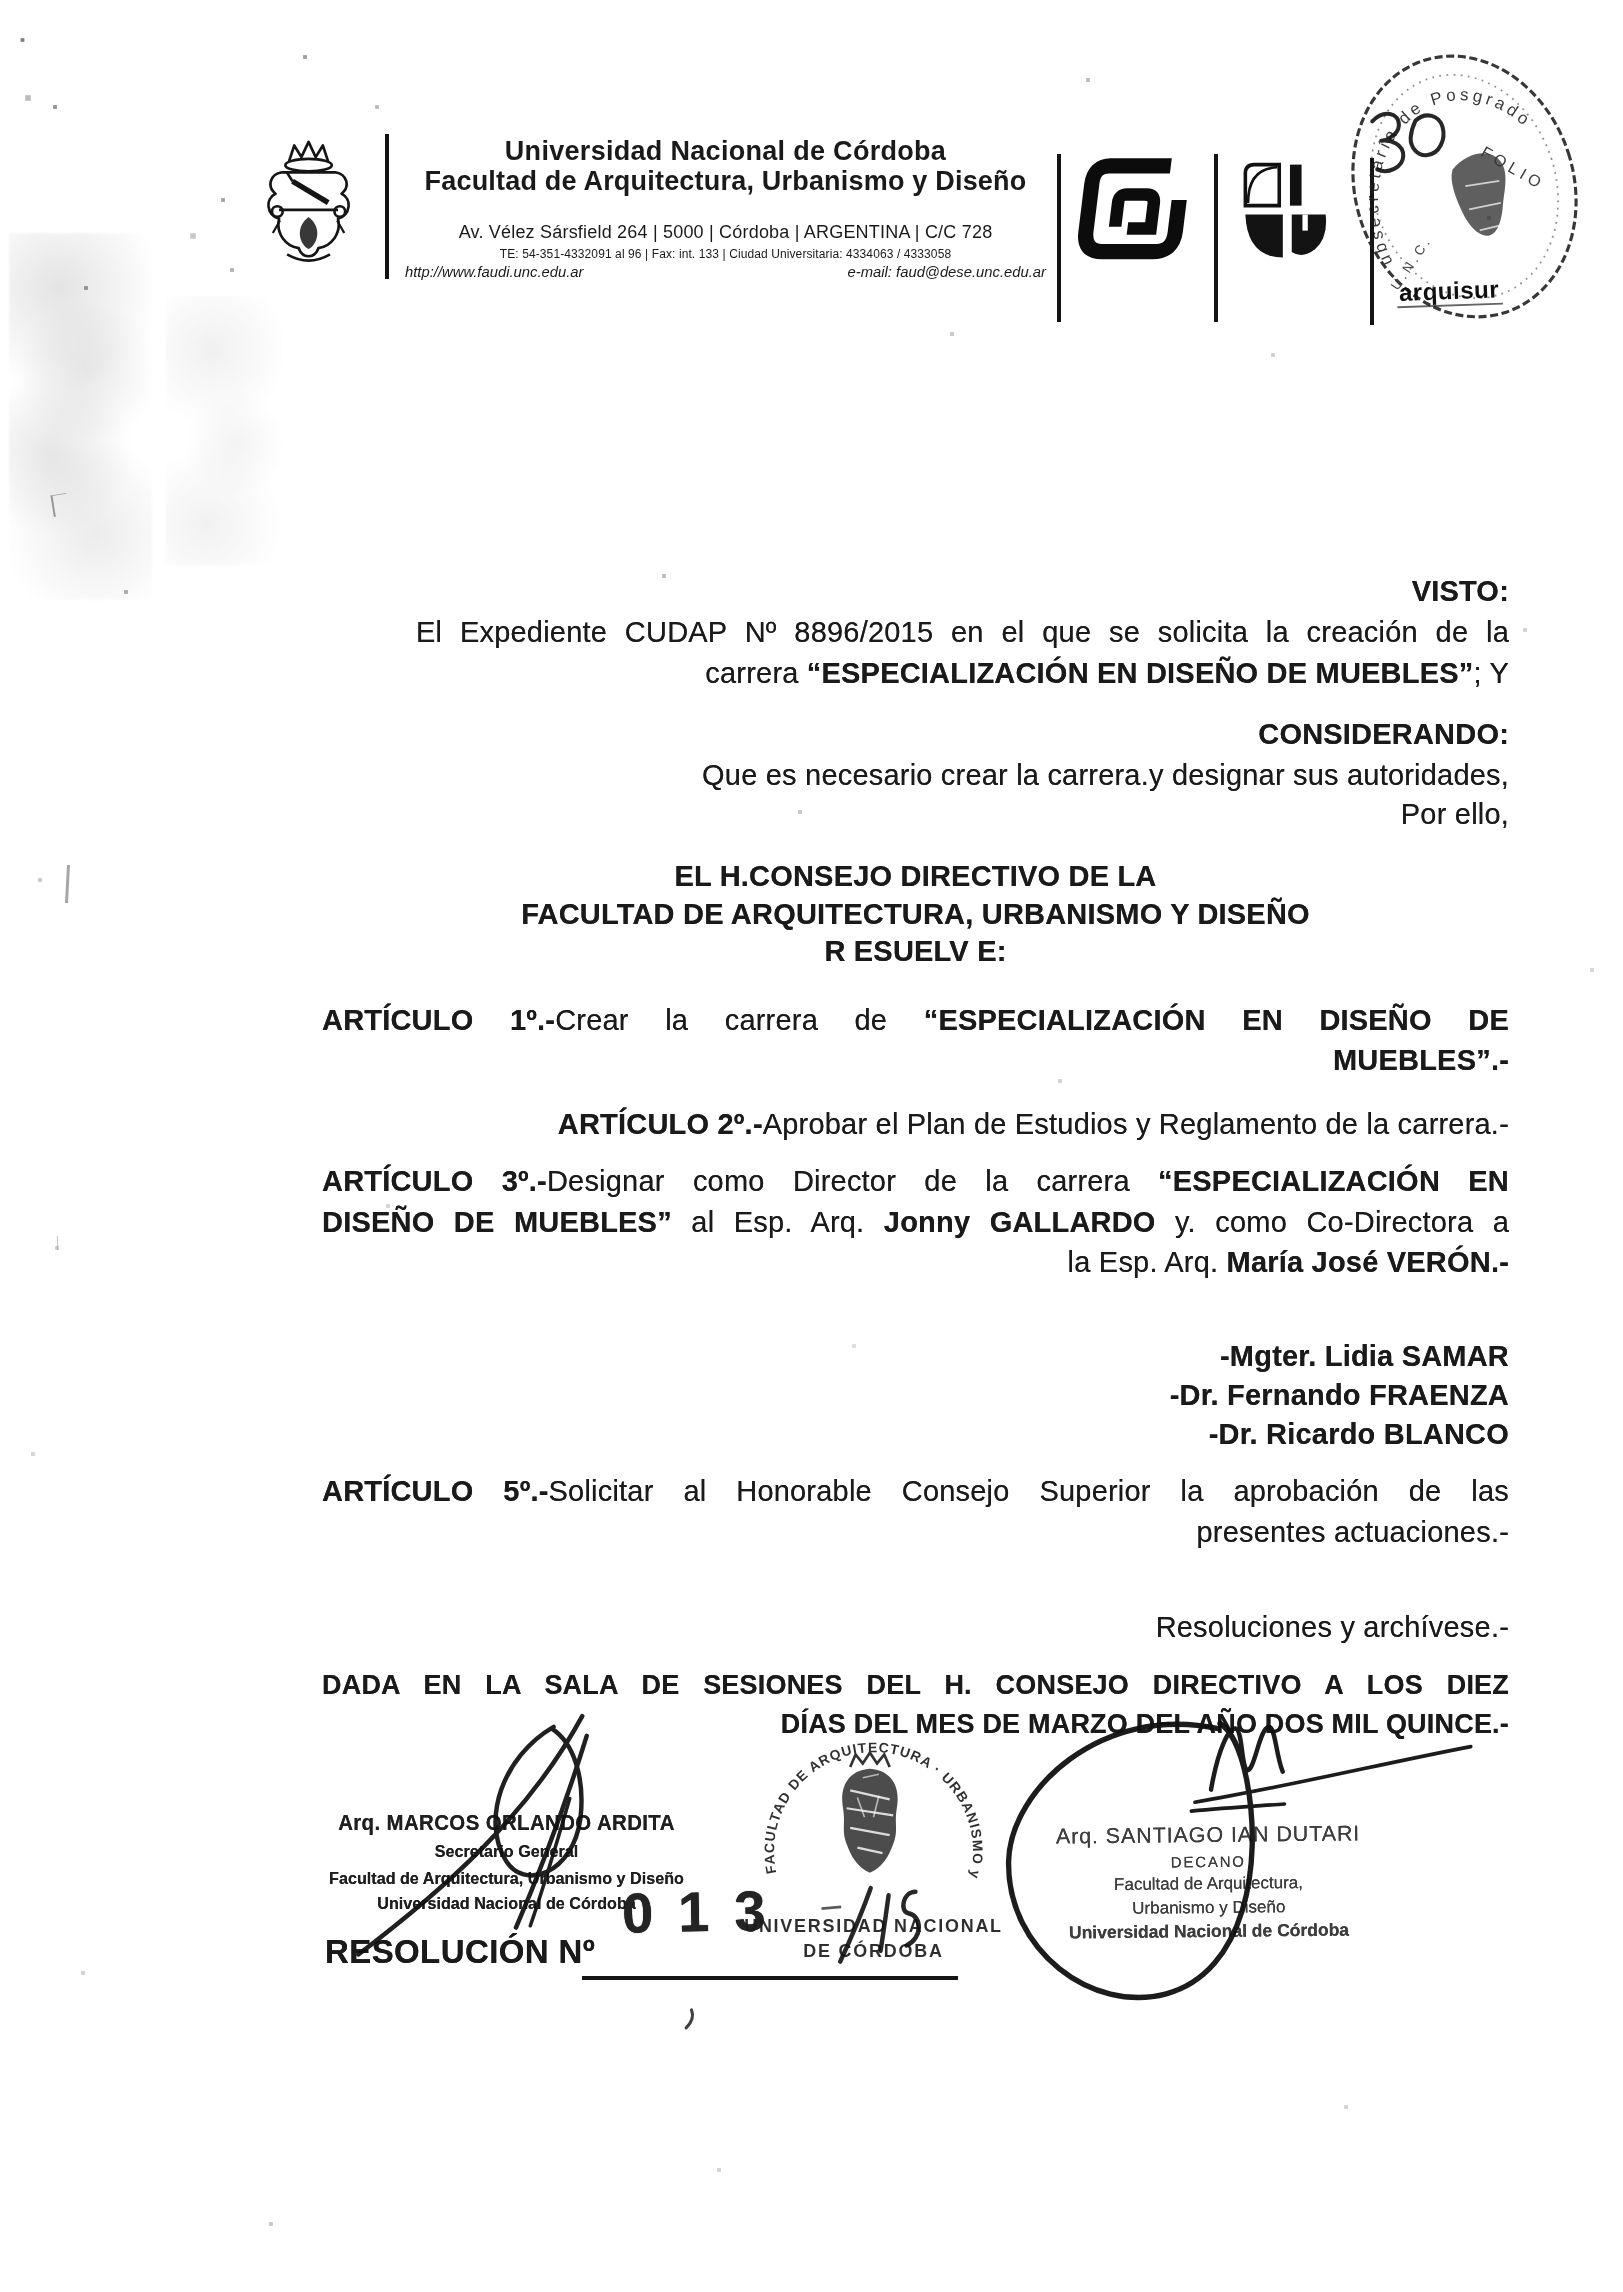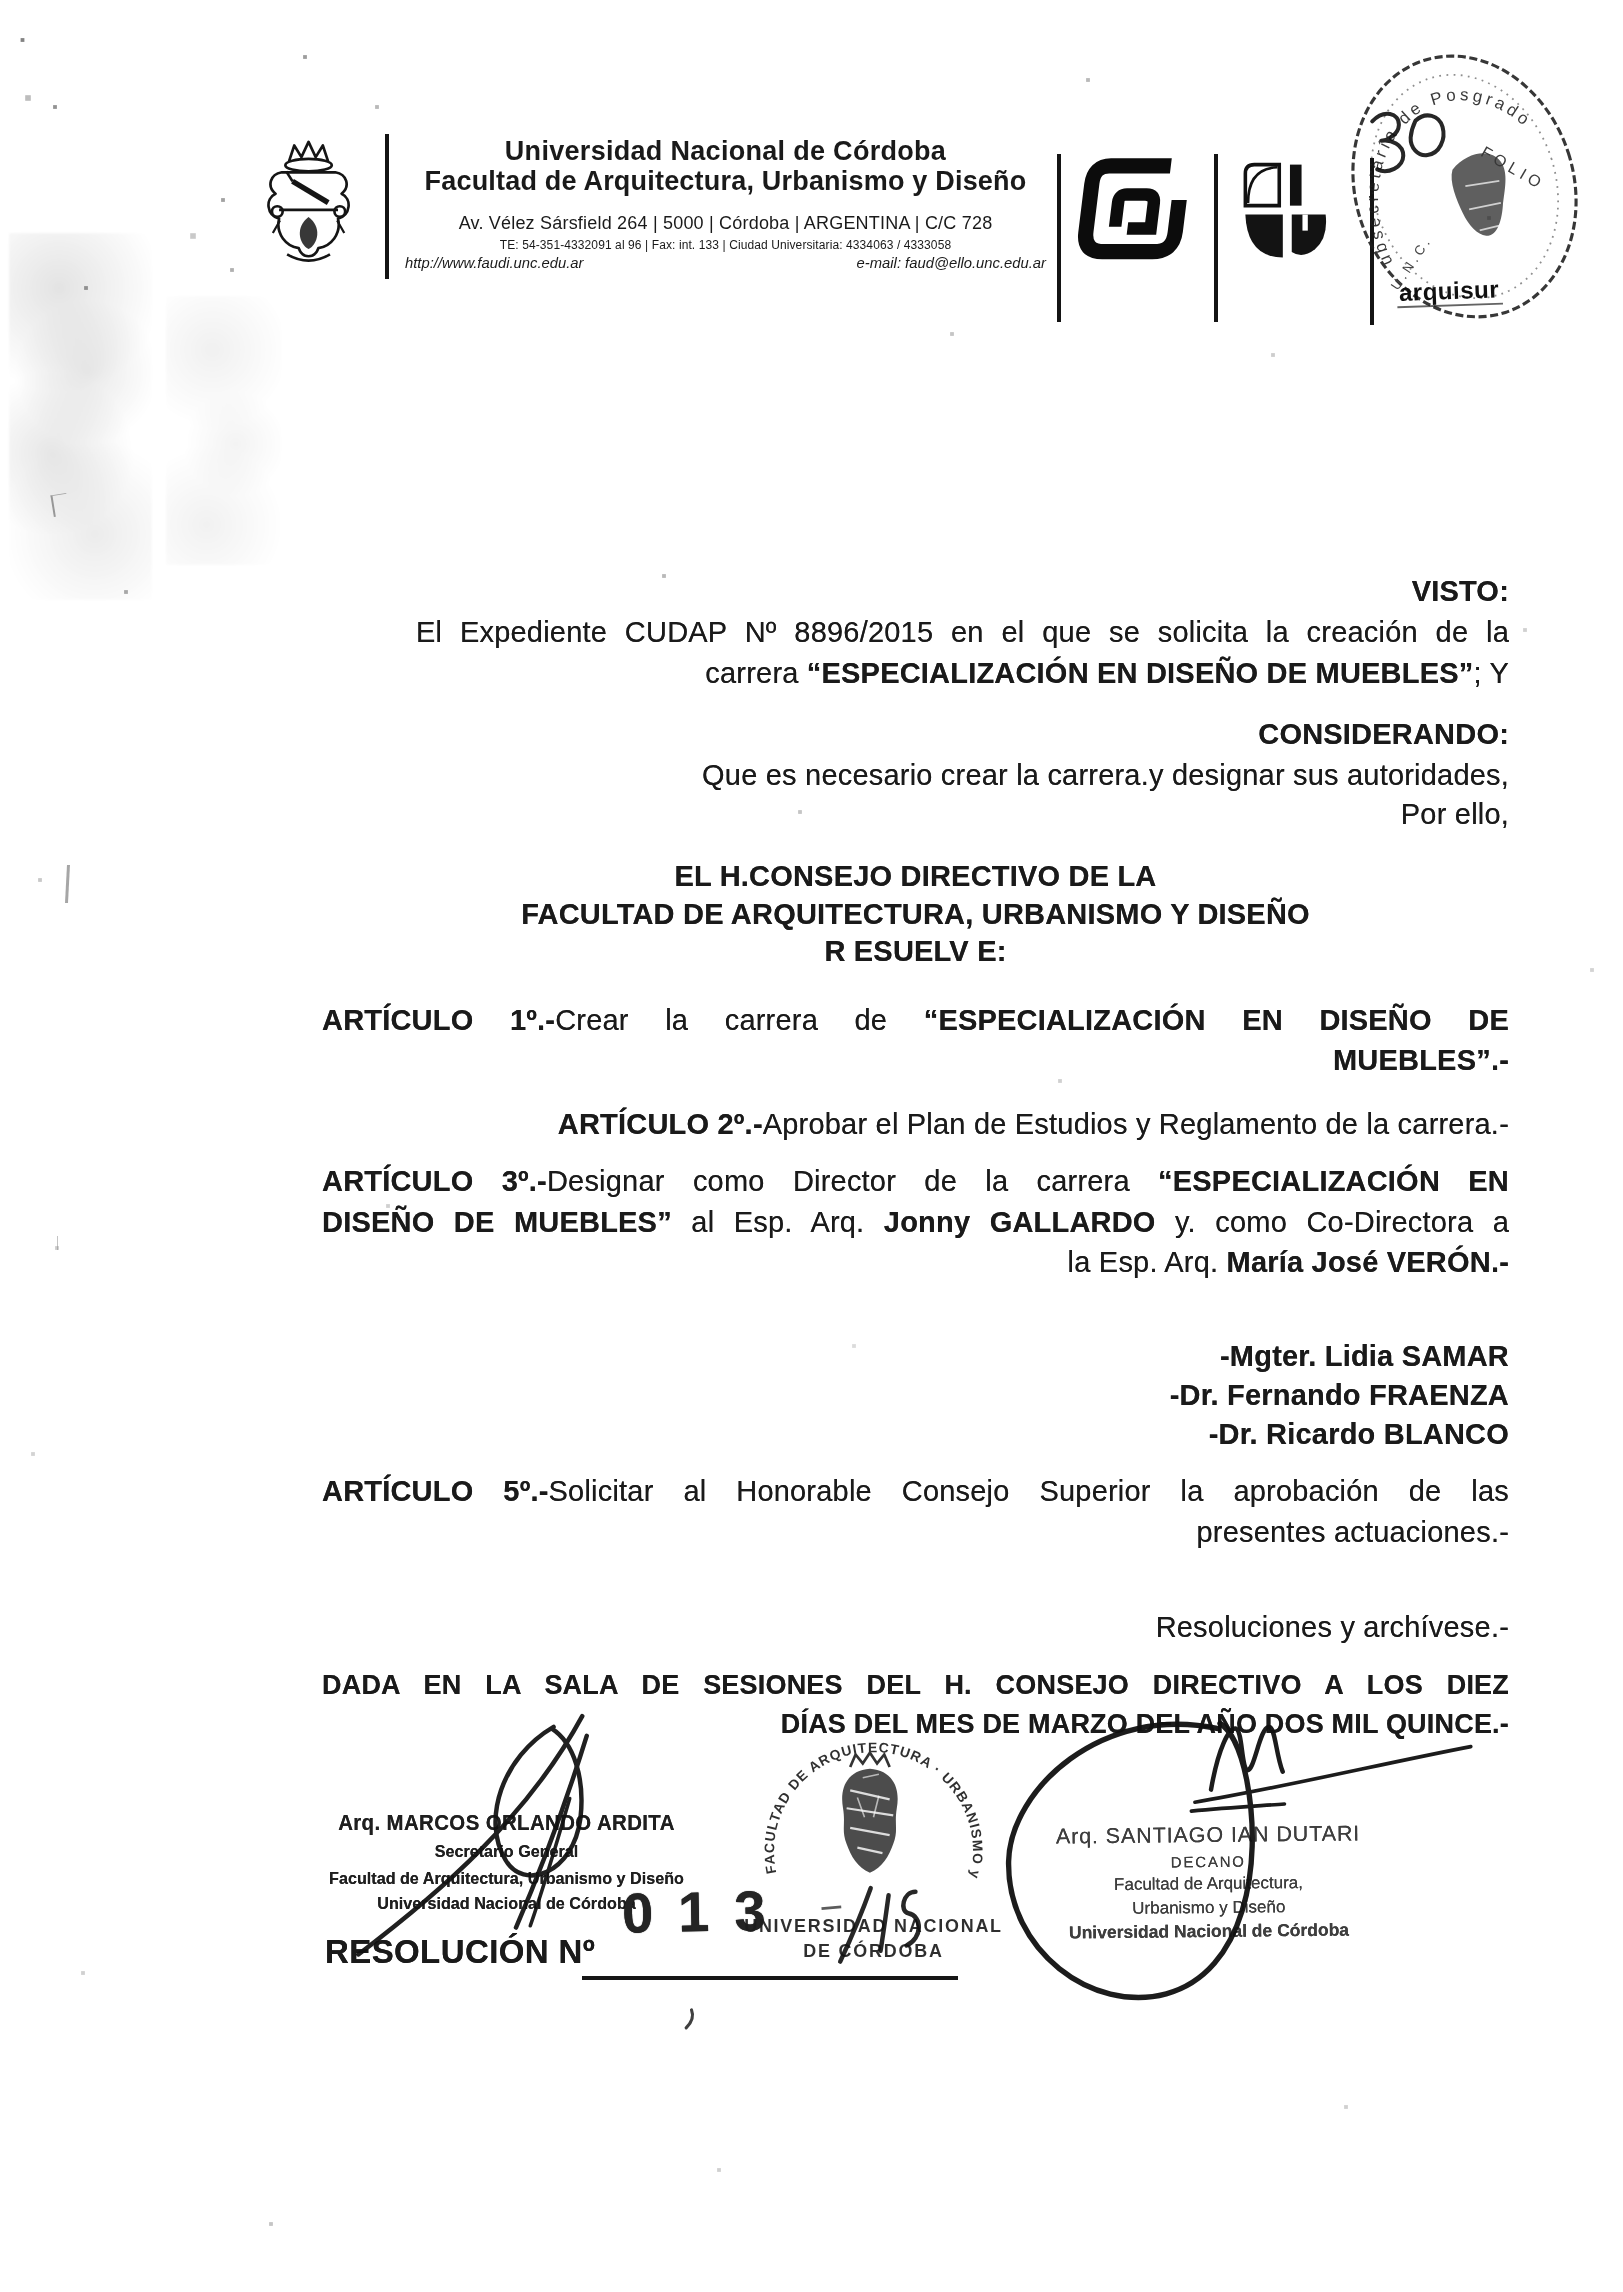--- a/index.html
+++ b/index.html
@@ -5,21 +5,21 @@
   html,body{margin:0;padding:0;background:#e8e8e8;}
   #page{position:relative;width:1624px;height:2293px;background:#ffffff;overflow:hidden;
         font-family:"Liberation Sans","DejaVu Sans",sans-serif;color:#1a1a1a;}
   #page *{box-sizing:border-box;}
 
   
   .vbar{position:absolute;background:#141414;}
   .hdr-text{position:absolute;left:405px;top:136px;width:641px;text-align:center;}
   .hdr-uni{font-size:27px;font-weight:bold;letter-spacing:0.3px;line-height:30px;}
   .hdr-fac{font-size:27px;font-weight:bold;letter-spacing:0.2px;line-height:30px;}
-  .hdr-addr{font-size:18px;margin-top:17px;letter-spacing:0.2px;text-align:center;}
+  .hdr-addr{font-size:18px;margin-top:26px;letter-spacing:0.2px;text-align:center;}
   .hdr-tel{font-size:12px;margin-top:3.6px;letter-spacing:0.1px;}
   .hdr-webrow{display:flex;justify-content:space-between;font-size:14.8px;font-style:italic;margin-top:3.6px;gap:24px;}
 
   
   .bl{position:absolute;left:322px;width:1187px;font-size:29px;line-height:36px;
       letter-spacing:0.2px;text-shadow:0 0 0.5px rgba(10,10,10,.75);white-space:normal;text-align:right;}
   .bl b{font-weight:bold;margin-top:44px;}
   .just{text-align:justify;text-align-last:justify;}
   .bold{font-weight:bold;}
   .ctr{text-align:center;}
@@ -110,21 +110,21 @@
 
   <div class="vbar" style="left:385px;top:134px;width:3.6px;height:145px;"></div>
 
   <div class="hdr-text">
     <div class="hdr-uni">Universidad Nacional de Córdoba</div>
     <div class="hdr-fac">Facultad de Arquitectura, Urbanismo y Diseño</div>
     <div class="hdr-addr">Av. Vélez Sársfield 264  |  5000  |  Córdoba  |  ARGENTINA  |  C/C 728</div>
     <div class="hdr-tel">TE: 54-351-4332091 al 96  |  Fax: int. 133  |  Ciudad Universitaria: 4334063 / 4333058</div>
     <div class="hdr-webrow">
       <span>http://www.faudi.unc.edu.ar</span>
-      <span>e-mail: faud@ello.unc.edu.ar</span>
+      <span>e-mail: faud@dese.unc.edu.ar</span>
     </div>
   </div>
 
   <div class="vbar" style="left:1057px;top:154px;width:3.6px;height:168px;"></div>
 
   <svg style="left:1079px;top:157px" width="118" height="109" viewBox="0 0 132 122">
     <g transform="skewX(-7)" stroke="#0c0c0c" fill="none">
       <path d="M 104 10 L 36 10 Q 18 10 18 30 L 18 84 Q 18 106 40 106 L 96 106 Q 118 106 118 84 L 118 48" stroke-width="17"></path>
       <path d="M 50 78 L 50 50 Q 50 42 58 42 L 80 42 Q 90 42 90 52 L 90 80 L 64 80" stroke-width="14"></path>
     </g>

